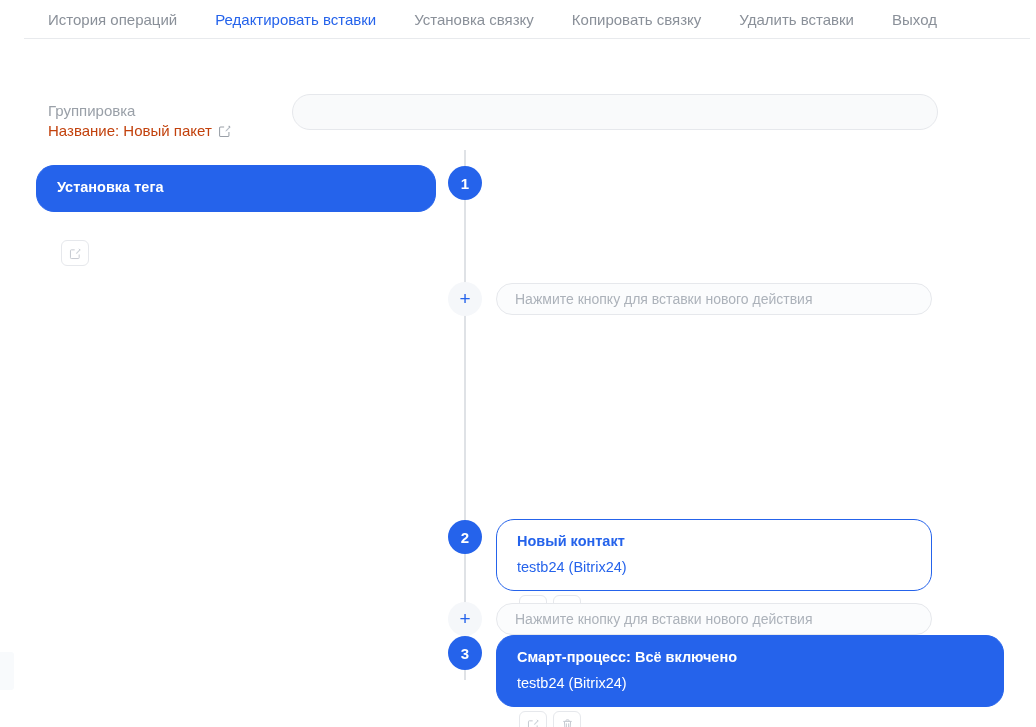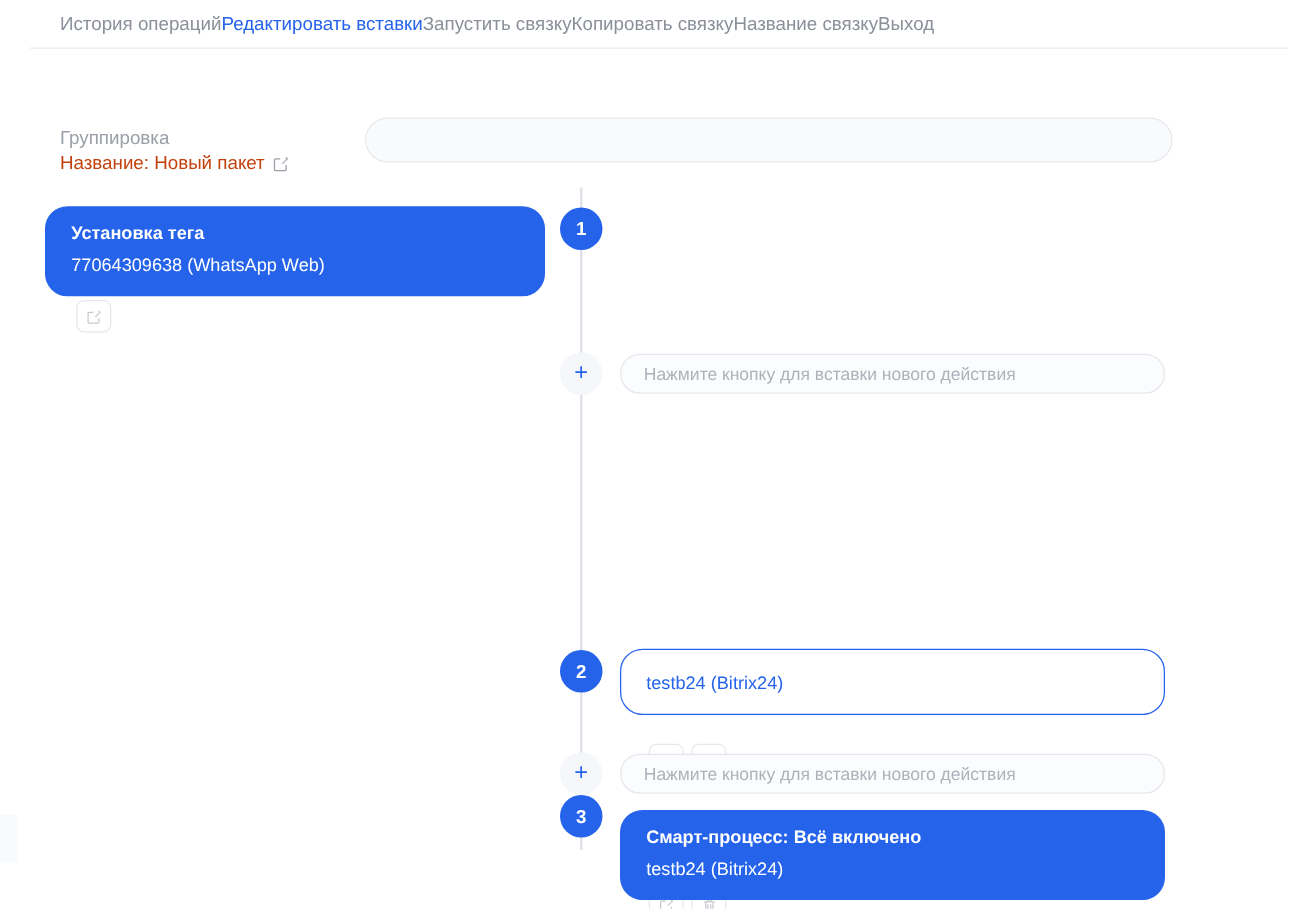--- a/index.html
+++ b/index.html
@@ -23,20 +23,21 @@
     top: 0;
     width: 1036px;
     height: 38px;
     display: flex;
     align-items: center;
   }
   .nav-items {
     display: flex;
     align-items: center;
     margin-left: 48px;
+    gap: 38px;
   }
   .nav-item {
     font-size: 15px;
     color: #8a9099;
     white-space: nowrap;
     cursor: pointer;
     line-height: 1;
   }
   .nav-item.active {
     color: #2563eb;
@@ -241,23 +242,23 @@
     border-radius: 0 3px 3px 0;
   }
 </style>
 </head>
 <body>
 
 <div class="topnav">
   <div class="nav-items">
     <span class="nav-item">История операций</span>
     <span class="nav-item active">Редактировать вставки</span>
-    <span class="nav-item">Запустить связку</span>
+    <span class="nav-item">Установка связку</span>
     <span class="nav-item">Копировать связку</span>
-    <span class="nav-item">Название связку</span>
+    <span class="nav-item">Удалить вставки</span>
     <span class="nav-item">Выход</span>
   </div>
 </div>
 <div class="nav-divider"></div>
 
 <div class="form-row">
   <span class="form-label">Группировка</span>
   <input class="group-input" type="text" placeholder="" style="">
 </div>
 
@@ -273,41 +274,41 @@
 </div>
 
 <div class="flow">
 
   <div class="rail"></div>
 
   <div class="step" style="top:0;">
     <div class="badge" style="top:16px;">1</div>
     <div class="card filled" style="left:36px; top:15px; width:400px;">
       <div class="card-title">Установка тега</div>
-      <div class="card-sub">77064309638 (WhatsApp Web)</div>
     </div>
     <div class="card-actions" style="left:61px; top:90px;">
       <div class="act-btn">
         <svg width="13" height="13" viewBox="0 0 16 16" fill="none" stroke="#c4c9d0" stroke-width="1.2">
           <path d="M13.2 2.8 L9 7 L8.4 8.6 L10 8 L14.2 3.8 Z" fill="#cfd4da" stroke="none"></path>
           <path d="M12.2 2.2 L13.8 3.8"></path>
           <path d="M12.5 9.2 V13.2 a1 1 0 0 1 -1 1 H2.8 a1 1 0 0 1 -1 -1 V4.5 a1 1 0 0 1 1 -1 H7"></path>
         </svg>
       </div>
     </div>
   </div>
 
   <div class="step" style="top:132px;">
     <div class="plus-badge" style="top:0;">+</div>
     <div class="placeholder-field" style="left:496px; top:1px; width:436px;">Нажмите кнопку для вставки нового действия</div>
   </div>
 
   <div class="step" style="top:210px;">
     <div class="badge" style="top:160px;">2</div>
     <div class="card outlined" style="left:496px; top:159px; width:436px;">
+      <div class="card-title">Новый контакт</div>
       <div class="card-sub">testb24 (Bitrix24)</div>
     </div>
     <div class="card-actions" style="left:519px; top:235px;">
       <div class="act-btn">
         <svg width="13" height="13" viewBox="0 0 16 16" fill="none" stroke="#c4c9d0" stroke-width="1.2">
           <path d="M13.2 2.8 L9 7 L8.4 8.6 L10 8 L14.2 3.8 Z" fill="#cfd4da" stroke="none"></path>
           <path d="M12.2 2.2 L13.8 3.8"></path>
           <path d="M12.5 9.2 V13.2 a1 1 0 0 1 -1 1 H2.8 a1 1 0 0 1 -1 -1 V4.5 a1 1 0 0 1 1 -1 H7"></path>
         </svg>
       </div>
@@ -317,21 +318,21 @@
           <path d="M6.2 4.2 V2.9 a0.6 0.6 0 0 1 0.6 -0.6 h2.4 a0.6 0.6 0 0 1 0.6 0.6 V4.2"></path>
           <path d="M4.2 4.2 L4.8 13.2 a0.7 0.7 0 0 0 0.7 0.6 h5 a0.7 0.7 0 0 0 0.7 -0.6 L11.8 4.2"></path>
           <path d="M6.6 6.6 V11.4 M9.4 6.6 V11.4"></path>
         </svg>
       </div>
     </div>
   </div>
 
   <div class="step" style="top:326px;">
     <div class="badge" style="top:160px;">3</div>
-    <div class="card filled" style="left:496px; top:172px; width:436px;">
+    <div class="card filled" style="left:496px; top:159px; width:508px;">
       <div class="card-title">Смарт-процесс: Всё включено</div>
       <div class="card-sub">testb24 (Bitrix24)</div>
     </div>
     <div class="card-actions" style="left:519px; top:235px;">
       <div class="act-btn">
         <svg width="13" height="13" viewBox="0 0 16 16" fill="none" stroke="#c4c9d0" stroke-width="1.2">
           <path d="M13.2 2.8 L9 7 L8.4 8.6 L10 8 L14.2 3.8 Z" fill="#cfd4da" stroke="none"></path>
           <path d="M12.2 2.2 L13.8 3.8"></path>
           <path d="M12.5 9.2 V13.2 a1 1 0 0 1 -1 1 H2.8 a1 1 0 0 1 -1 -1 V4.5 a1 1 0 0 1 1 -1 H7"></path>
         </svg>

